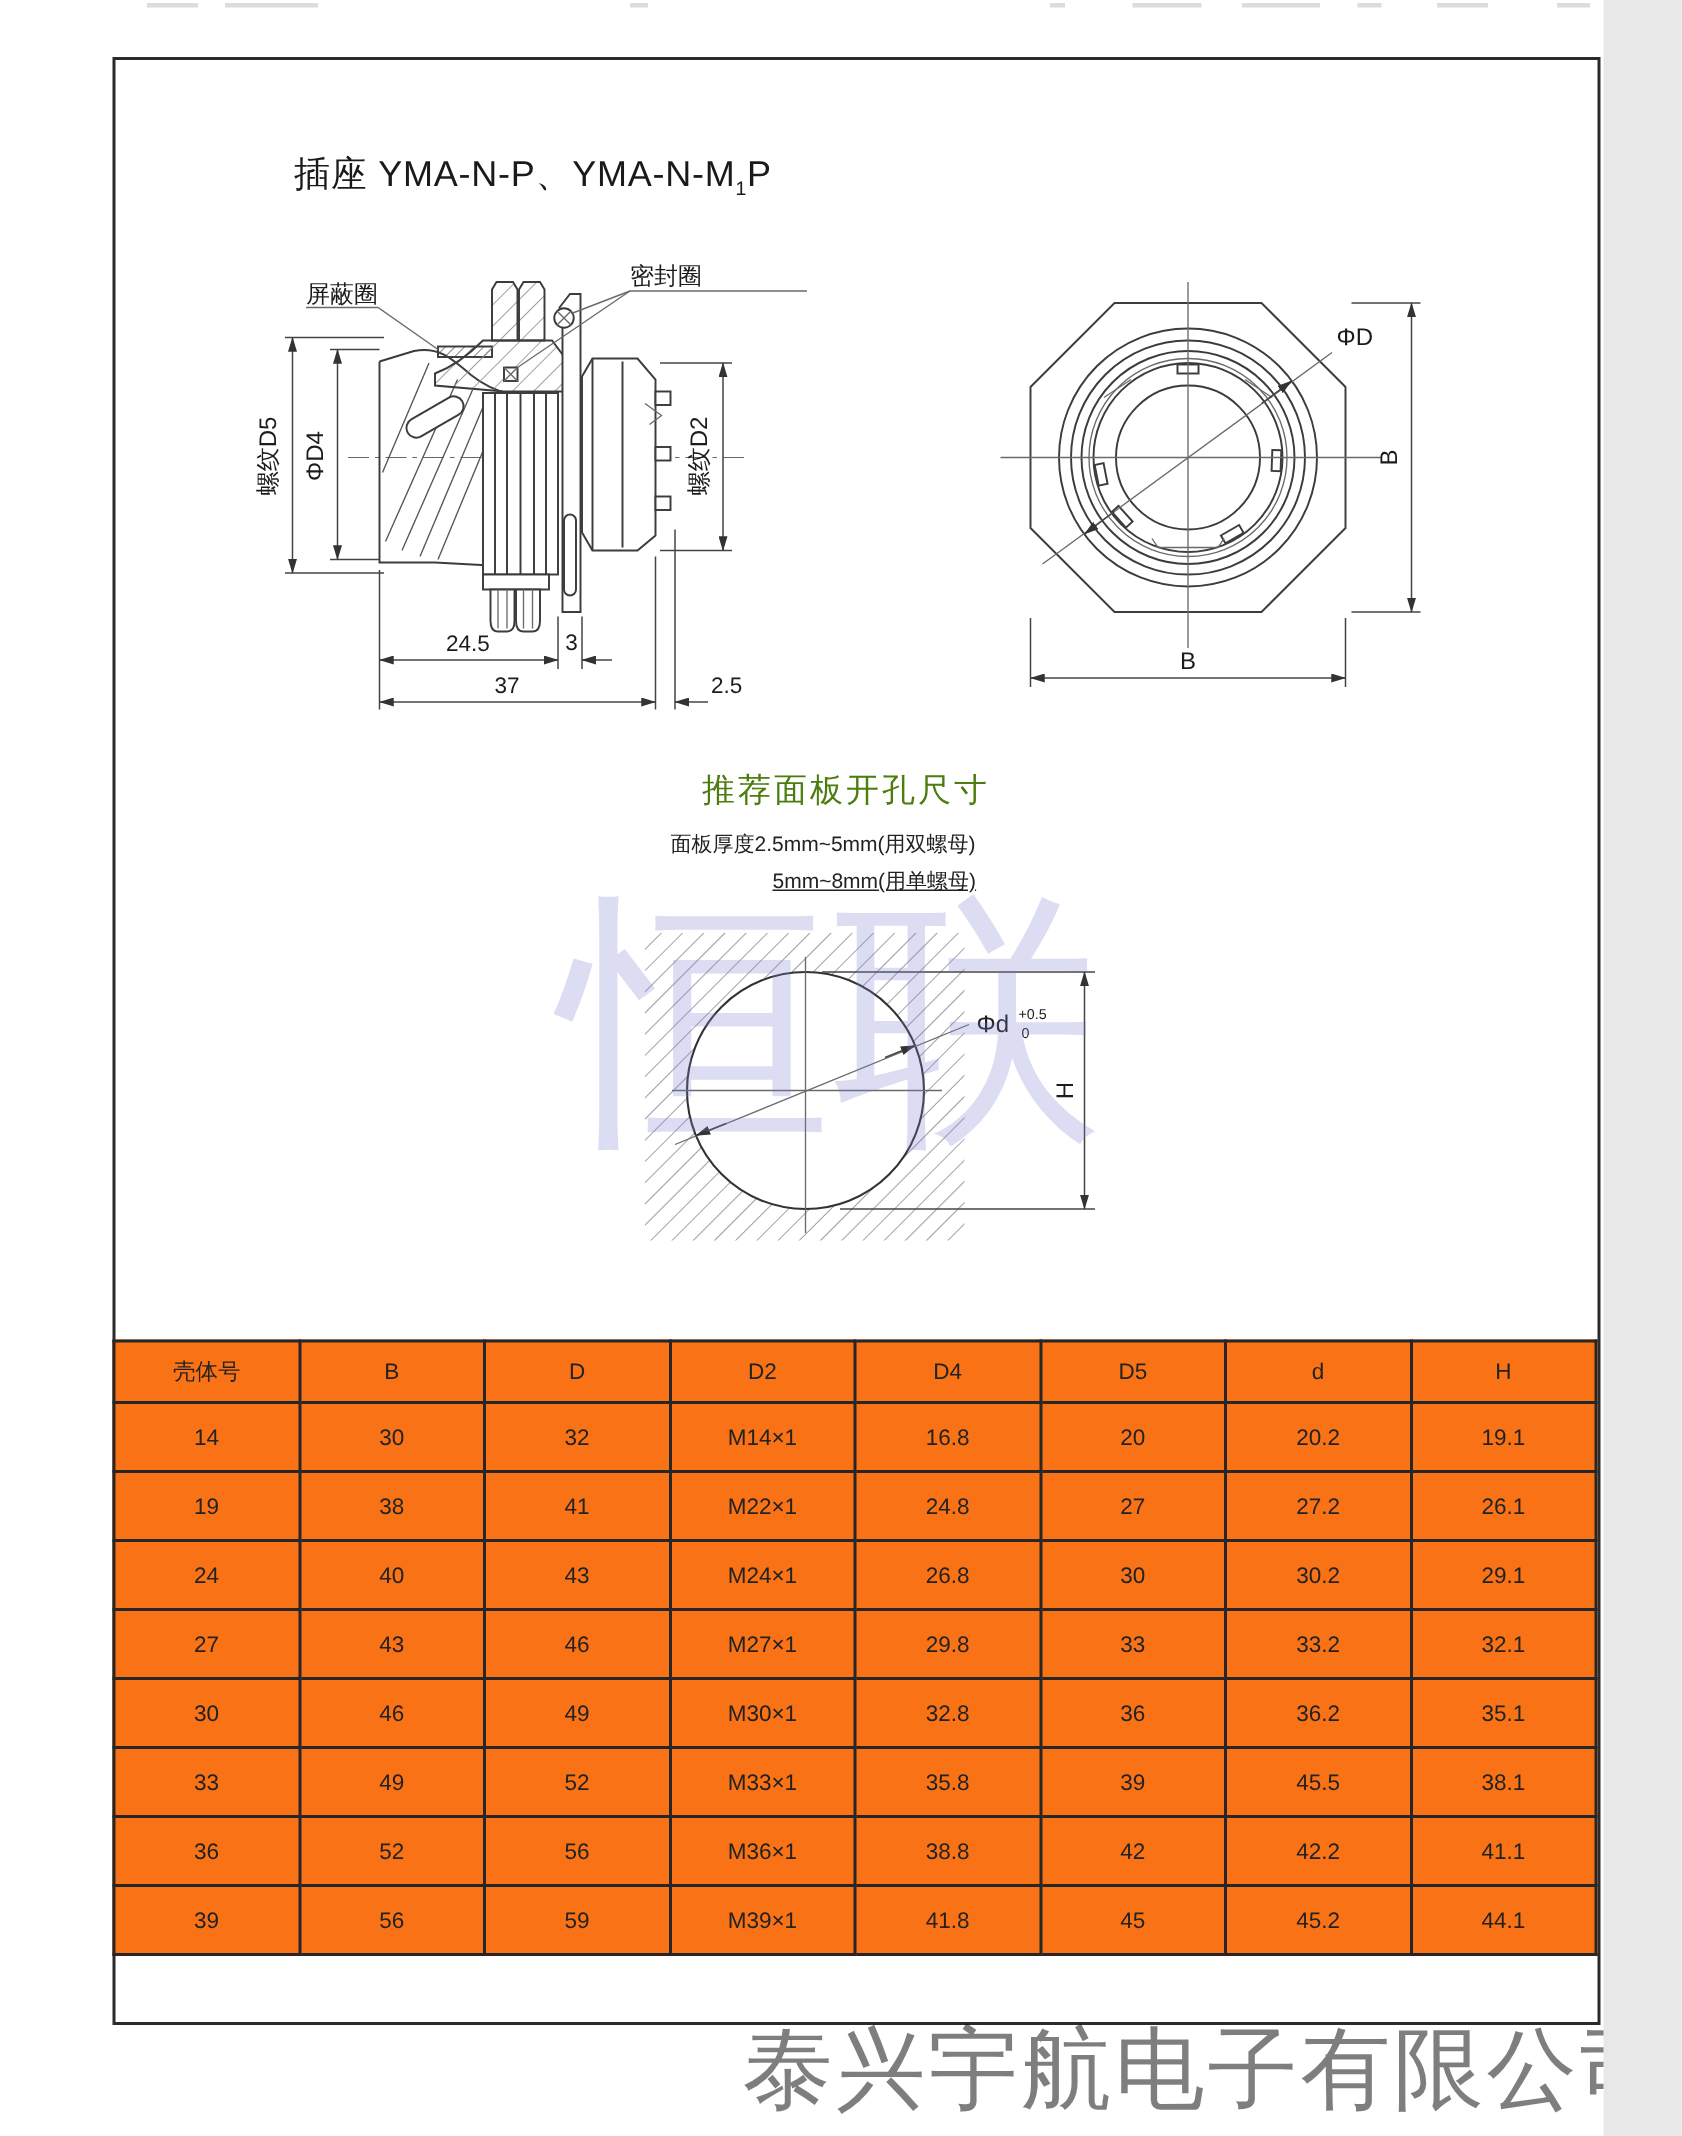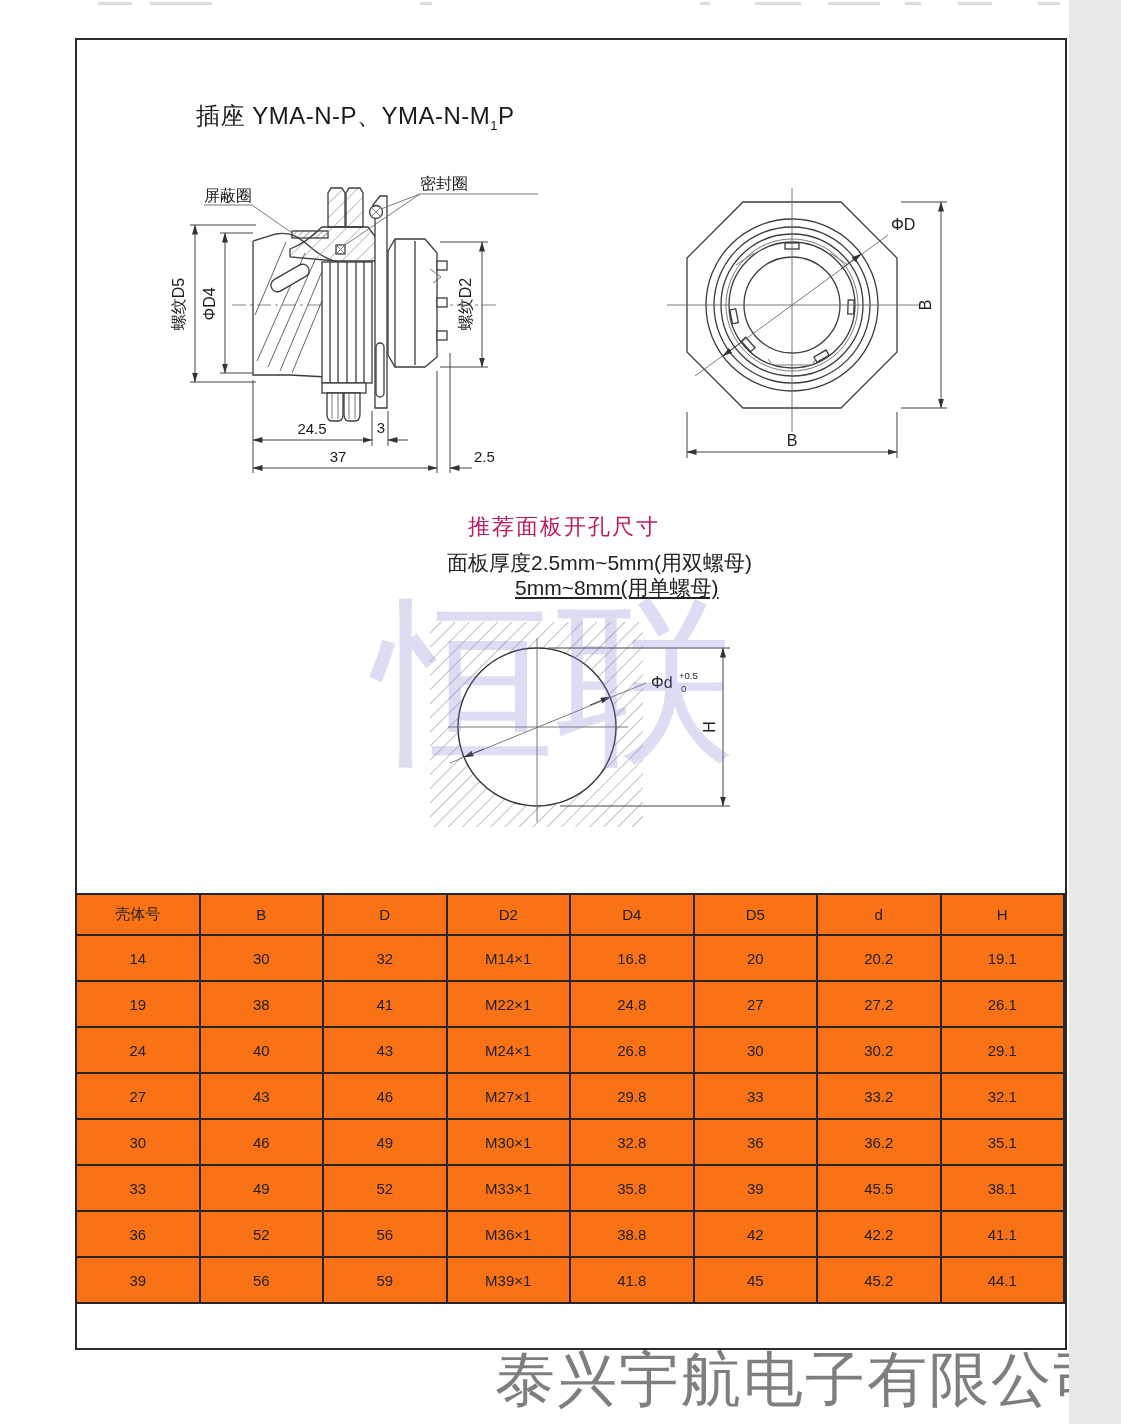--- a/index.html
+++ b/index.html
@@ -7,22 +7,22 @@
         font-family:"Liberation Sans",sans-serif;color:#1c1c1c;}
   .abs{position:absolute;}
   
   .remnant{position:absolute;top:2px;height:3px;background:#bfbfbf;opacity:.55;}
   
   .frame{position:absolute;left:75px;top:38px;width:988px;height:1308px;border:2px solid #2b2b2b;}
   
   .doc-title{position:absolute;left:196px;top:100px;font-size:24px;letter-spacing:.5px;color:#1a1a1a;}
   .doc-title sub{font-size:13px;}
   
-  .cutout-heading{position:absolute;left:468px;top:512px;font-size:22px;letter-spacing:2px;color:#be185d;}
-  .cutout-notes{position:absolute;left:447px;top:550px;font-size:21px;line-height:25px;color:#222;}
+  .cutout-heading{position:absolute;left:468px;top:512px;font-size:22px;letter-spacing:2px;color:#4d7c0f;}
+  .cutout-notes{position:absolute;left:447px;top:550px;font-size:14px;line-height:25px;color:#222;}
   .cutout-notes .line2{padding-left:68px;text-decoration:underline;}
   
   .wm-center{position:absolute;left:374px;top:578px;font-size:180px;line-height:1.15;font-weight:400;
              color:#7d7dd2;opacity:.26;z-index:6;pointer-events:none;letter-spacing:2px;}
   .wm-company{position:absolute;left:495px;top:1340px;font-size:60px;letter-spacing:2px;
               font-family:"DejaVu Serif","Liberation Serif",serif;color:#000000;opacity:.5;
               z-index:6;pointer-events:none;white-space:nowrap;}
   
   table.spec{position:absolute;left:75px;top:893px;width:990px;border-collapse:collapse;
              table-layout:fixed;z-index:2;background:#f97316;}

